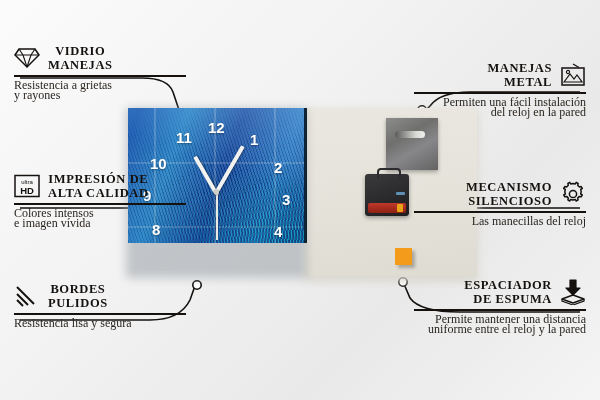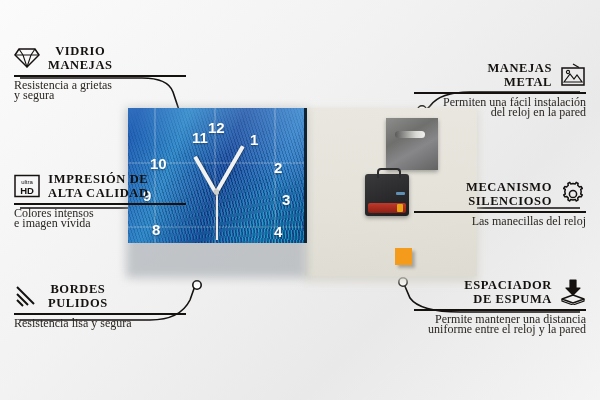--- a/index.html
+++ b/index.html
@@ -169,21 +169,21 @@
       <span class="numeral" style="left:122px;top:24px">1</span>
       <span class="numeral" style="left:146px;top:52px">2</span>
       <span class="numeral" style="left:154px;top:84px">3</span>
       <span class="numeral" style="left:146px;top:116px">4</span>
       <span class="numeral" style="left:122px;top:142px">5</span>
       <span class="numeral" style="left:84px;top:150px">6</span>
       <span class="numeral" style="left:46px;top:142px">7</span>
       <span class="numeral" style="left:24px;top:114px">8</span>
       <span class="numeral" style="left:15px;top:80px">9</span>
       <span class="numeral" style="left:22px;top:48px">10</span>
-      <span class="numeral" style="left:64px;top:22px">11</span>
+      <span class="numeral" style="left:48px;top:22px">11</span>
 
       <div class="hand" style="left:88px;top:83px;width:42px;height:4px;transform:rotate(-120deg)"></div>
       <div class="hand" style="left:88px;top:83px;width:54px;height:4px;transform:rotate(-60deg)"></div>
       <div class="secondhand"></div>
       <div class="hcap"></div>
     </div>
 
     <div id="hanger">
       <div class="slot"></div>
     </div>
@@ -206,21 +206,21 @@
         </svg>
       </span>
       <div class="f-titles">
         <div>VIDRIO</div>
         <div>MANEJAS</div>
       </div>
     </div>
     <div class="f-rule"></div>
     <div class="f-sub">
       <div>Resistencia a grietas</div>
-      <div>y segura</div>
+      <div>y rayones</div>
     </div>
   </div>
 
   <div class="feature left" style="left:14px;top:172px;width:172px">
     <div class="f-head">
       <span class="ico">
         <svg width="26" height="24" viewBox="0 0 26 24">
           <rect x="1" y="1.5" width="24" height="21" fill="none" stroke="#14110f" stroke-width="1.5"></rect>
           <text x="13" y="10" text-anchor="middle" font-family="Liberation Sans, sans-serif" font-size="6" fill="#14110f">ultra</text>
           <text x="13" y="19.5" text-anchor="middle" font-family="Liberation Sans, sans-serif" font-size="9.5" font-weight="bold" fill="#14110f">HD</text>

